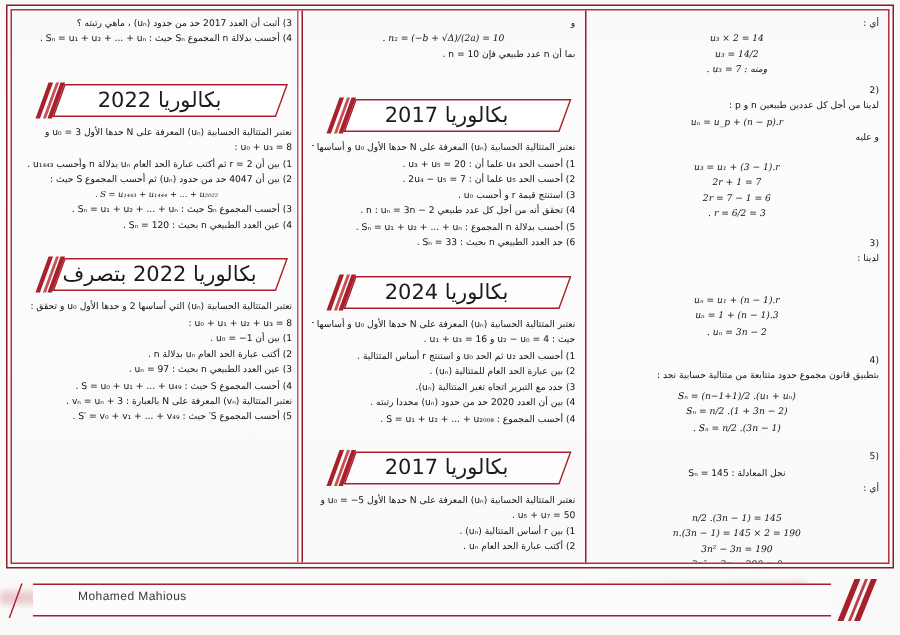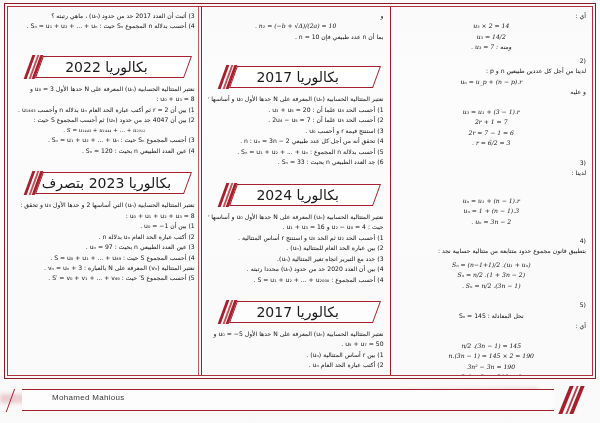--- a/index.html
+++ b/index.html
@@ -351,21 +351,21 @@
 
       <div class="gap"></div>
 
       <div class="banner">
         <div class="para"></div>
         <div class="slashes">
             <i></i>
             <i class="thin"></i>
             <i></i>
           </div>
-        <span class="label">بكالوريا 2023 بتصرف</span>
+        <span class="label">بكالوريا 2022 بتصرف</span>
       </div>
 
       <div class="blk">
         <div class="ln">نعتبر المتتالية الحسابية (uₙ) التي أساسها 2 و حدها الأول u₀ و تحقق :</div>
         <div class="ln">u₀ + u₁ + u₂ + u₃ = 8 :</div>
         <div class="ln">1) بين أن u₀ = −1 .</div>
         <div class="ln">2) أكتب عبارة الحد العام uₙ بدلالة n .</div>
         <div class="ln">3) عين العدد الطبيعي n بحيث : uₙ = 97 .</div>
         <div class="ln">4) أحسب المجموع S حيث : S = u₀ + u₁ + ... + u₄₉ .</div>
         <div class="ln">نعتبر المتتالية (vₙ) المعرفة على N بالعبارة : vₙ = uₙ + 3 .</div>

